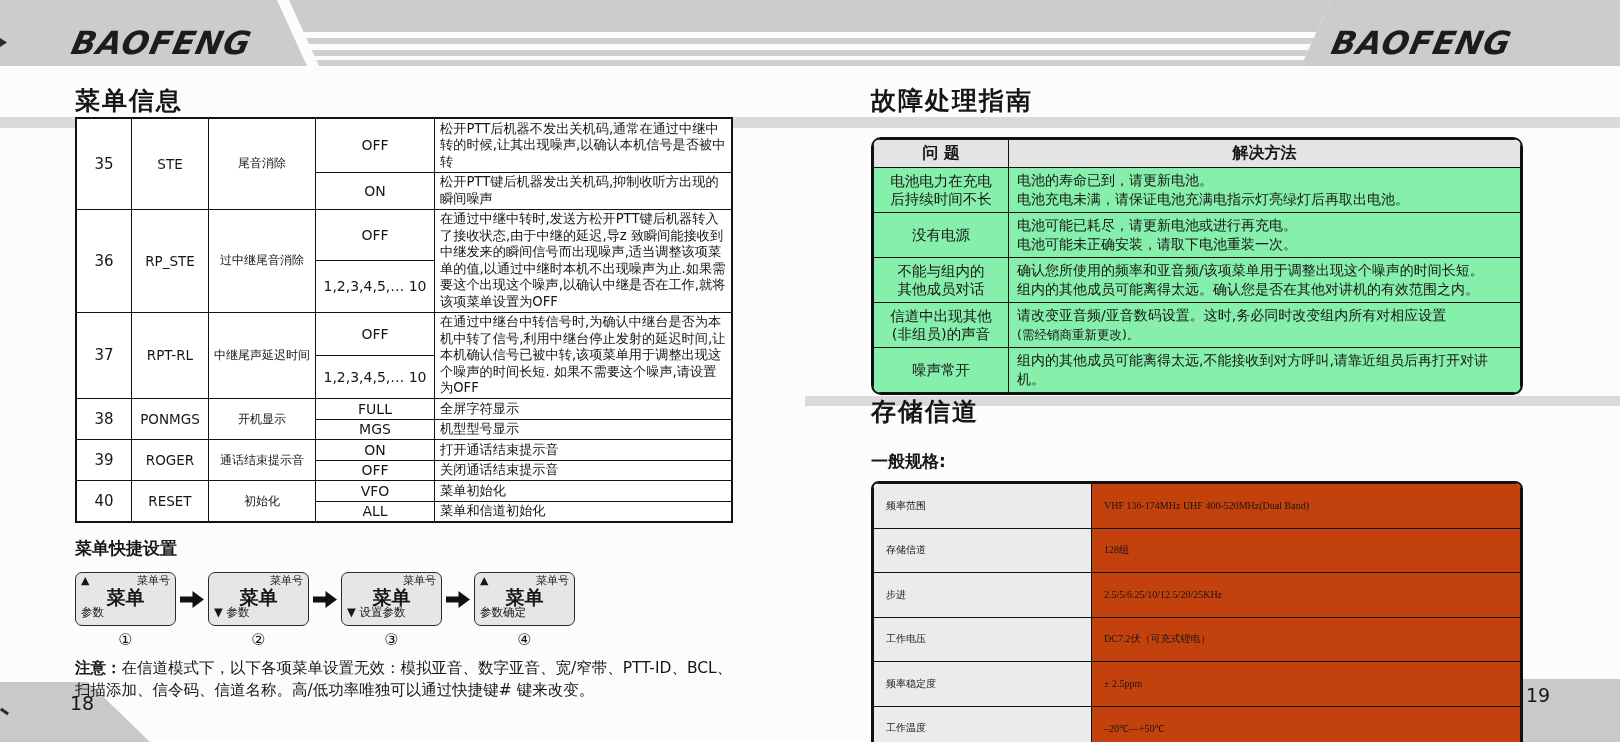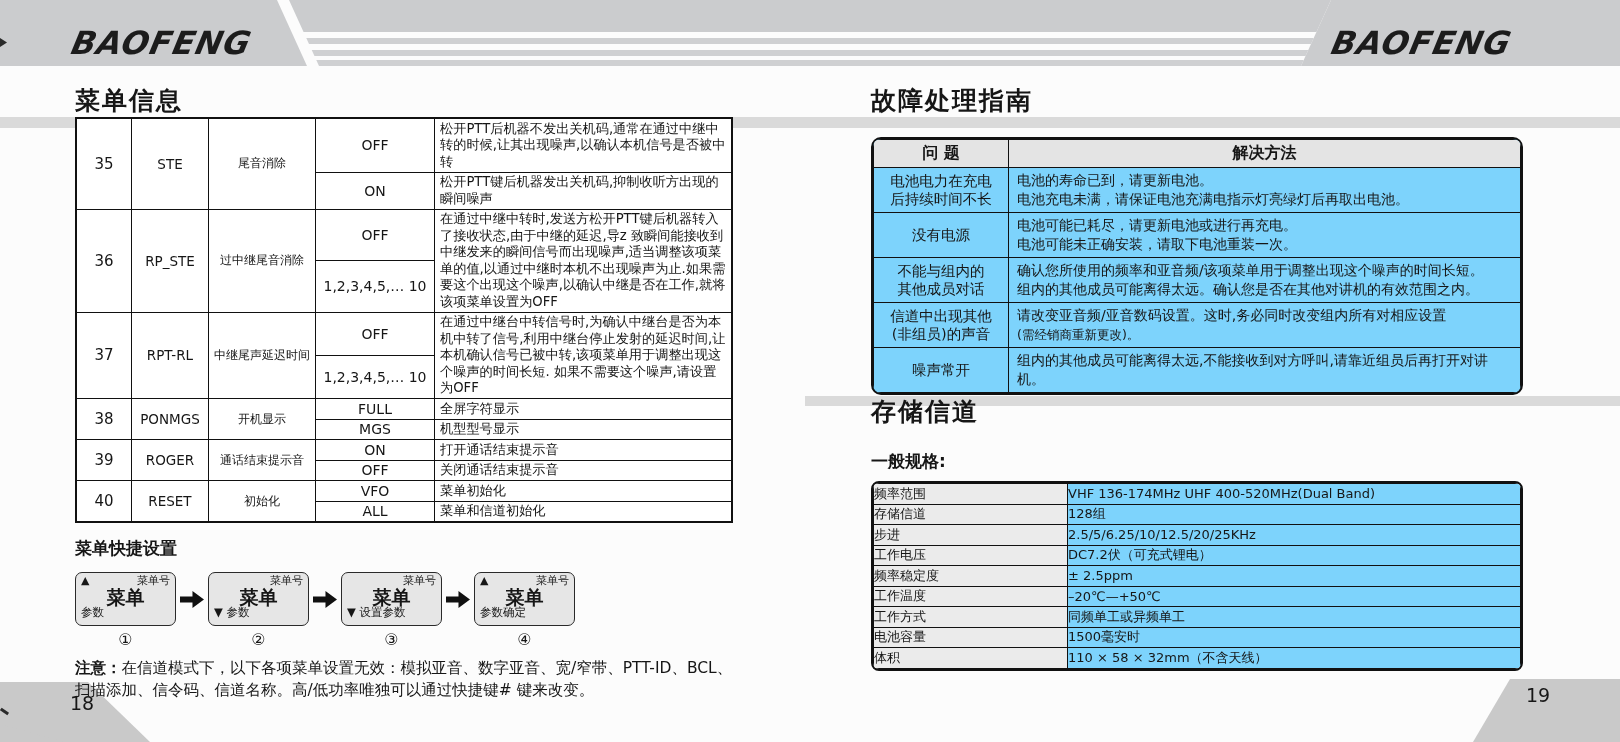--- a/index.html
+++ b/index.html
@@ -51,37 +51,37 @@
   .scr-top{display:flex;justify-content:space-between;font-size:11px;line-height:12px;height:13px;}
   .scr-mid{text-align:center;font-size:19px;font-weight:bold;line-height:18px;}
   .scr-bot{font-size:11.5px;line-height:13px;}
   .scr-num{text-align:center;font-size:16px;margin-top:4px;}
   .arrow{width:24px;height:17px;background:#111;margin:19px 4px 0;flex:none;
          clip-path:polygon(0 32%,52% 32%,52% 0,100% 50%,52% 100%,52% 68%,0 68%);}
   .note{font-size:15.5px;line-height:22px;margin-top:8px;width:672px;}
   .note b{font-weight:bold;}
 
   
-  .ts-wrap{margin-top:20px;border:2.5px solid #111;border-radius:10px;overflow:hidden;background:#7dd3fc;}
+  .ts-wrap{margin-top:20px;border:2.5px solid #111;border-radius:10px;overflow:hidden;background:#86efac;}
   table.ts{border-collapse:collapse;width:100%;}
   table.ts th,table.ts td{border:1px solid #111;}
   table.ts th{background:#e4e4e4;font-size:16px;padding:3px 4px;}
   td.t-prob{width:126px;text-align:center;font-size:14.5px;line-height:18px;padding:3px 2px;}
   td.t-sol{font-size:14px;line-height:19px;padding:3px 8px;}
   .sol-small{font-size:12.5px;}
 
   .tech-title{margin-top:10px;}
   .specs-title{font-size:17px;font-weight:bold;margin:22px 0 8px;}
 
   
   .sp-wrap{border:2.5px solid #111;border-radius:8px;overflow:hidden;}
   table.sp{border-collapse:collapse;width:100%;}
-  table.sp td{border:1px solid #111;height:19.5px;font-size:13px;padding:0;}
+  table.sp td{border:1px solid #111;height:19.5px;font-size:10px;padding:12px;font-family:Liberation Serif, serif;}
   td.s-lb{width:193px;background:#ebebeb;padding-left:42px;}
-  td.s-vl{background:#7dd3fc;padding-left:35px;}
+  td.s-vl{background:#c2410c;padding-left:35px;}
 
   
   .foot-l{position:absolute;left:0;top:682px;width:150px;height:60px;background:#c9c9c9;
           clip-path:polygon(0 0,88px 0,150px 60px,0 60px);}
   .foot-l2{position:absolute;left:0;top:724px;width:64px;height:18px;background:#c9c9c9;
            clip-path:polygon(0 0,64px 18px,0 18px);}
   .tick-l{position:absolute;left:0;top:710px;width:9px;height:3px;background:#2a2a2a;transform:rotate(35deg);}
   .foot-r{position:absolute;left:1473px;top:679px;width:147px;height:63px;background:#c9c9c9;
           clip-path:polygon(37px 0,147px 0,147px 63px,0 63px);}
   .pagenum{position:absolute;font-size:19px;z-index:3;}

